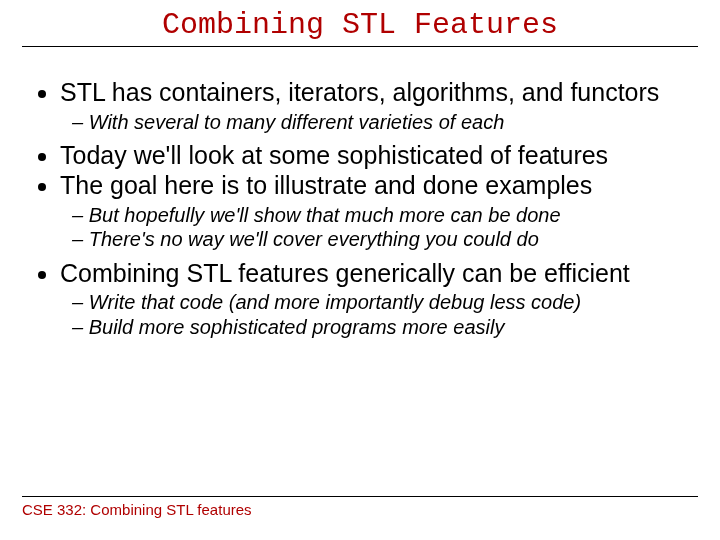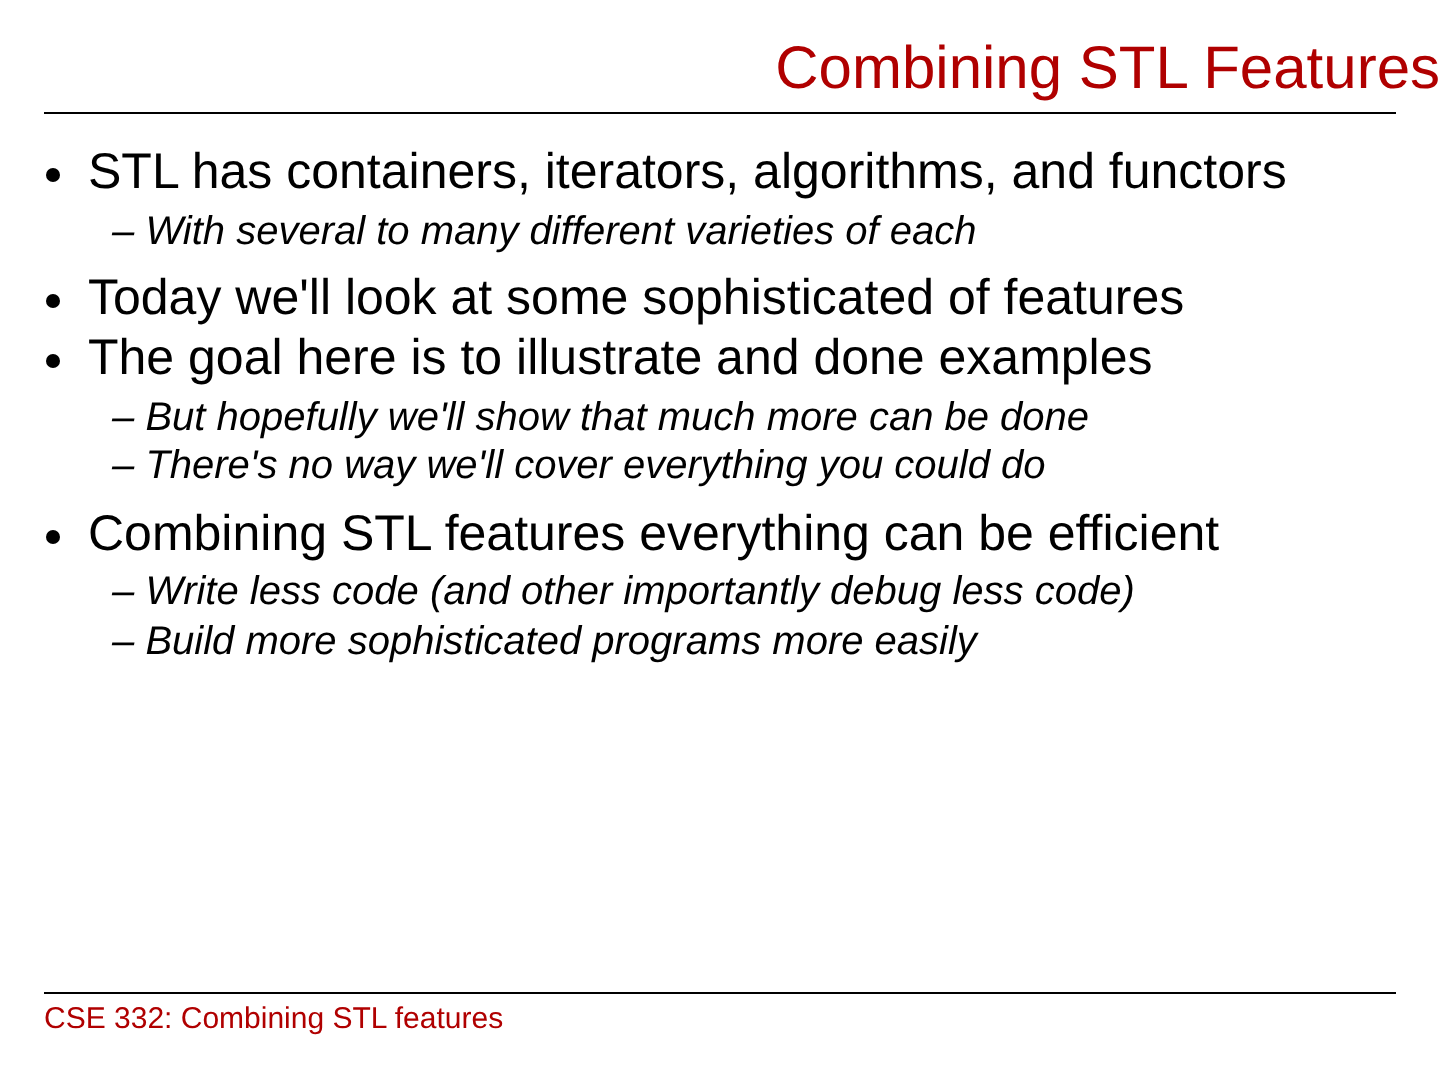--- a/index.html
+++ b/index.html
@@ -12,41 +12,42 @@
     position: relative;
     overflow: hidden;
   }
   .slide {
     width: 720px;
     height: 540px;
     position: relative;
     box-sizing: border-box;
   }
   .title-wrap {
-    text-align: right;
-    padding-top: 18px;
+    text-align: center;
+    padding-top: 8px;
+    font-family: Liberation Mono, monospace;
   }
   .title {
     display: inline-block;
     color: #b00000;
     font-size: 30px;
     font-weight: 400;
     margin: 0;
     padding: 0;
   }
   .title-underline {
     margin: 4px 22px 0 22px;
     border-bottom: 1.5px solid #000;
   }
   .content {
     padding: 14px 14px 0 14px;
   }
   ul.level1 {
     list-style: disc;
-    margin: 0;
+    margin: 16px;
     padding-left: 30px;
   }
   ul.level1 > li {
     font-size: 25px;
     line-height: 1.22;
     color: #000;
     margin-bottom: 0;
   }
   ul.level2 {
     list-style: none;
@@ -99,23 +100,23 @@
         <span>Today we'll look at some sophisticated of features</span>
       </li>
       <li>
         <span>The goal here is to illustrate and done examples</span>
         <ul class="level2">
           <li><span>But hopefully we'll show that much more can be done</span></li>
           <li><span>There's no way we'll cover everything you could do</span></li>
         </ul>
       </li>
       <li>
-        <span>Combining STL features everything can be efficient</span>
+        <span>Combining STL features generically can be efficient</span>
         <ul class="level2">
-          <li><span>Write less code (and other importantly debug less code)</span></li>
+          <li><span>Write that code (and more importantly debug less code)</span></li>
           <li><span>Build more sophisticated programs more easily</span></li>
         </ul>
       </li>
     </ul>
   </div>
 
   <div class="footer">
     <div class="footer-line"></div>
     <div class="footer-text">CSE 332: Combining STL features</div>
   </div>

